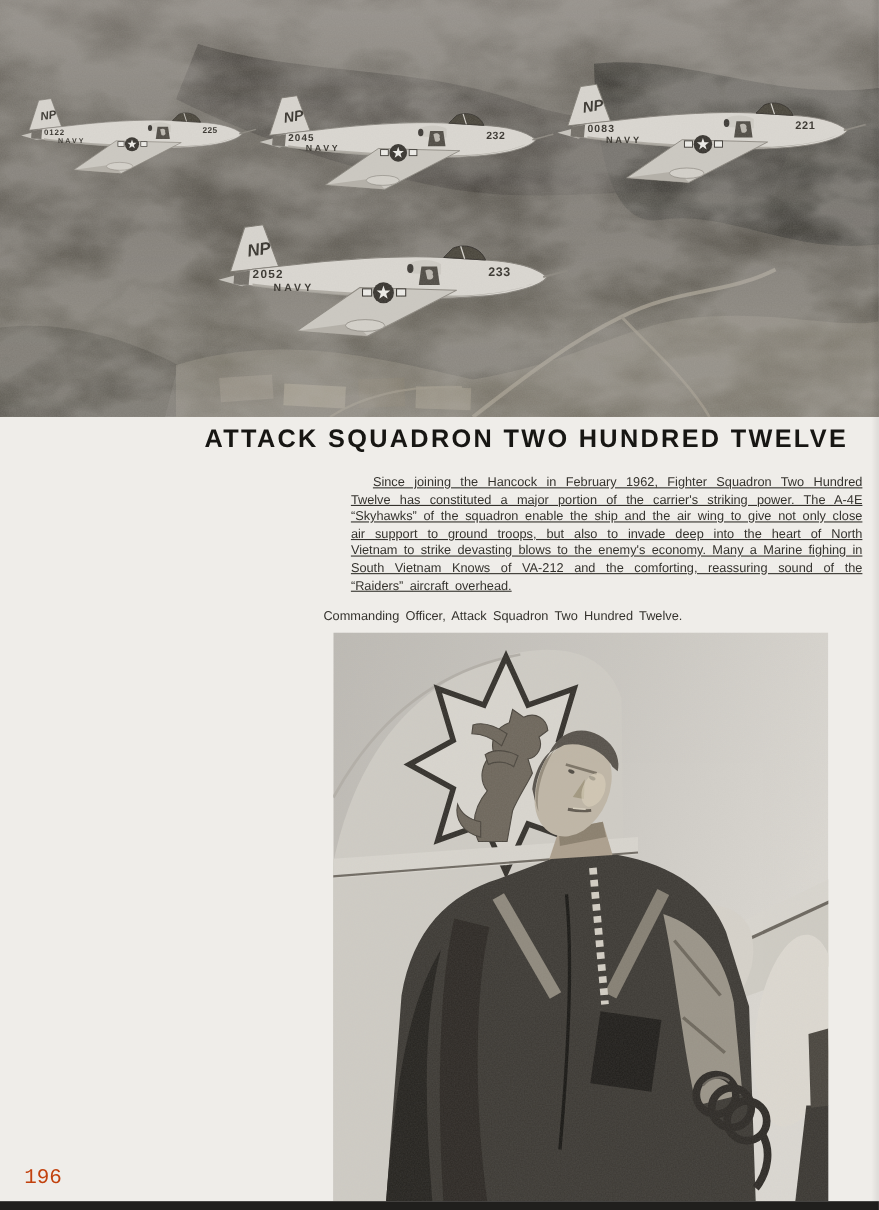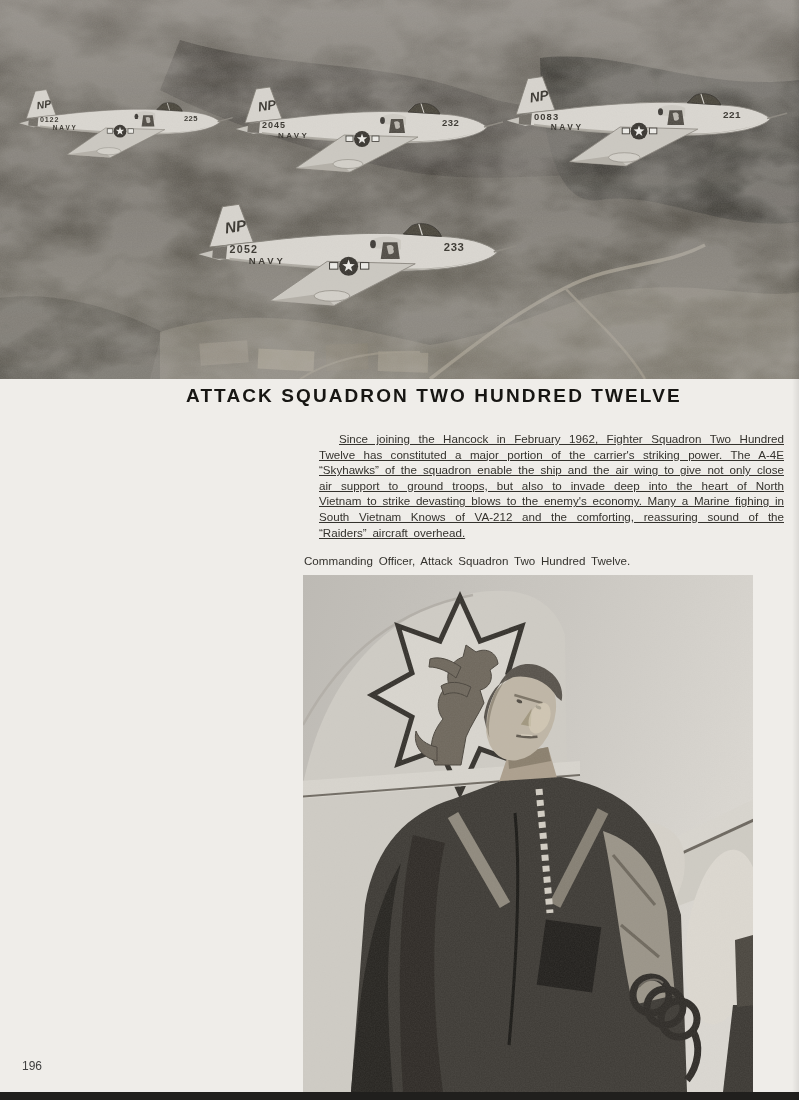--- a/index.html
+++ b/index.html
@@ -3,32 +3,32 @@
 <meta charset="utf-8">
 <style>
   html,body{margin:0;padding:0;background:#efede9;}
   .sheet{position:relative;width:799px;height:1100px;background:#efede9;overflow:hidden;
          font-family:"Liberation Sans",sans-serif;}
   .sheet::after{content:"";position:absolute;right:0;top:0;width:7px;height:100%;
          background:linear-gradient(to right,rgba(0,0,0,0),rgba(0,0,0,0.08));pointer-events:none;}
   .top-photo{position:absolute;left:0;top:0;width:799px;height:379px;}
   .top-photo svg{display:block;}
   .page-title{position:absolute;left:186px;top:385px;width:600px;margin:0;
-         font-size:19px;font-weight:bold;letter-spacing:2.1px;color:#171613;white-space:nowrap;}
+         font-size:23px;font-weight:bold;letter-spacing:2.1px;color:#171613;white-space:nowrap;}
   .intro{position:absolute;left:307px;top:419px;width:465px;margin:12px;
          font-size:11.6px;line-height:15.6px;color:#34322d;text-align:justify;
          text-indent:20px;word-spacing:2.5px;text-decoration:underline;}
   .cdr-heading{position:absolute;left:307px;top:528px;margin:0;
          font-size:16px;font-weight:bold;letter-spacing:1.4px;color:#1b1a17;white-space:nowrap;}
-  .cdr-caption{position:absolute;left:304px;top:554px;margin:0;
+  .cdr-caption{position:absolute;left:294px;top:554px;margin:0;
          font-size:11.6px;color:#34322d;word-spacing:2.5px;white-space:nowrap;}
   .portrait-photo{position:absolute;left:303px;top:575px;width:450px;height:517px;}
   .portrait-photo svg{display:block;}
-  .page-number{position:absolute;left:22px;top:1059px;font-family:Liberation Sans, sans-serif;
-         font-size:12px;color:#404040;}
+  .page-number{position:absolute;left:22px;top:1059px;font-family:Liberation Mono, monospace;
+         font-size:19px;color:#c2410c;}
   .bottom-edge{position:absolute;left:0;top:1092px;width:799px;height:8px;background:#201f1d;}
   
   text{font-family:"Liberation Sans",sans-serif;fill:#35322c;}
   .t-tail{font-size:13px;font-weight:bold;font-style:italic;}
   .t-fus{font-size:9px;font-weight:bold;letter-spacing:1px;}
   .t-navy{font-size:8px;font-weight:bold;letter-spacing:2.4px;}
   .t-nose{font-size:9.5px;font-weight:bold;letter-spacing:.5px;}
 </style>
 </head>
 <body>

